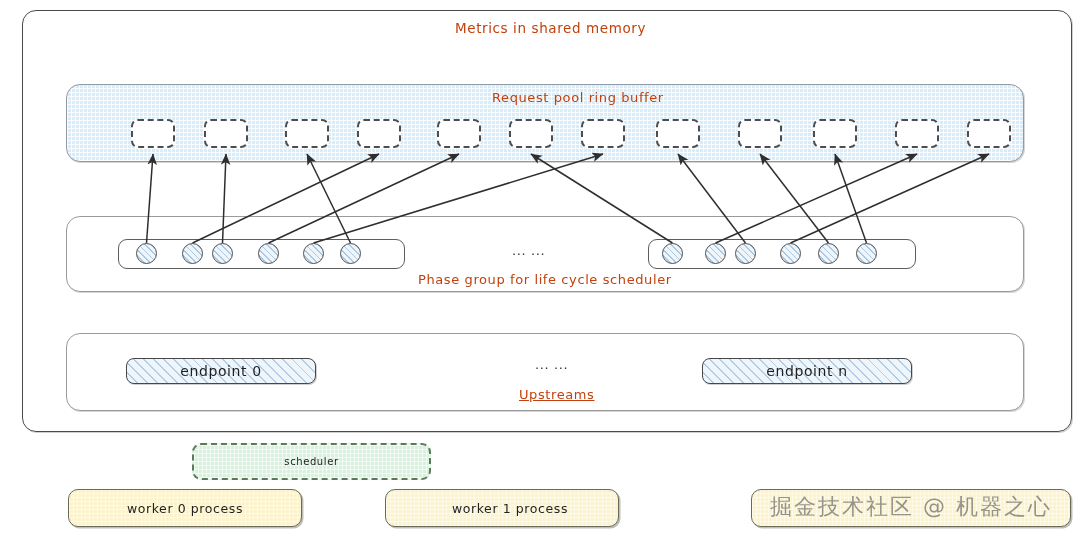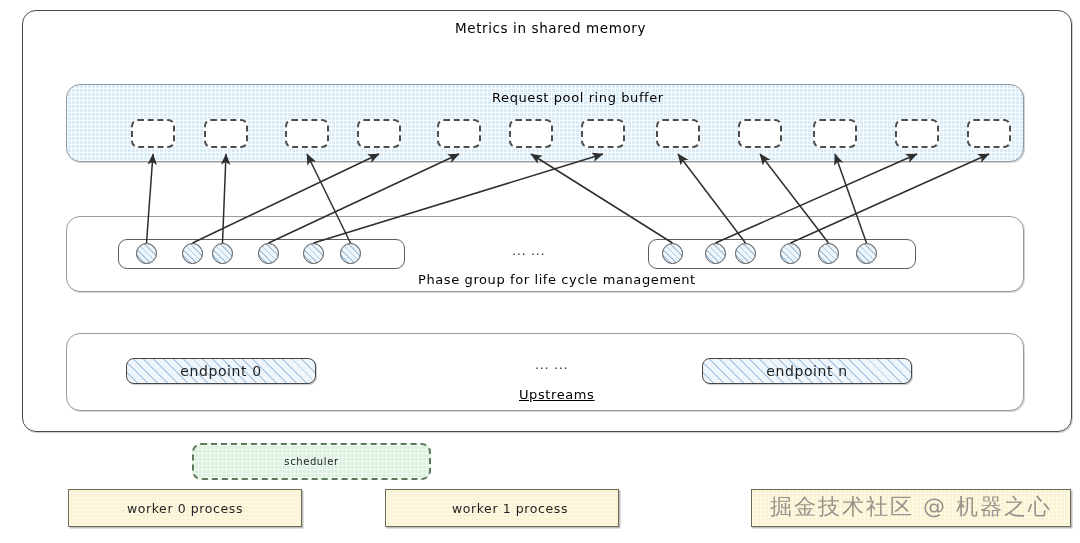--- a/index.html
+++ b/index.html
@@ -16,21 +16,21 @@
     width: 1080px;
     height: 543px;
     background: #ffffff;
     overflow: hidden;
   }
 
   
   .lbl {
     position: absolute;
     font-family: "DejaVu Sans", sans-serif;
-    color: #000000;
+    color: #c2410c;
     letter-spacing: 0.6px;
     white-space: nowrap;
     font-size: 13px;
   }
 
   
   .shm-box {
     position: absolute;
     left: 22px;
     top: 10px;
@@ -185,21 +185,21 @@
     justify-content: center;
     font-size: 10px;
     color: #1f1f1f;
     letter-spacing: 0.6px;
   }
   .worker {
     position: absolute;
     height: 38px;
     top: 489px;
     border: 1.6px solid #6a6a56;
-    border-radius: 0;
+    border-radius: 10px;
     box-sizing: border-box;
     background-color: #fbf2cf;
     background-image:
       repeating-linear-gradient(0deg, rgba(255,255,255,0.55) 0 1.2px, rgba(255,255,255,0) 1.2px 4px),
       repeating-linear-gradient(90deg, rgba(255,255,255,0.55) 0 1.2px, rgba(255,255,255,0) 1.2px 4px);
     display: flex;
     align-items: center;
     justify-content: center;
     font-size: 12.5px;
     color: #1f1f1f;
@@ -253,21 +253,21 @@
       <div class="ring-cell" style="left: 509px;"></div>
       <div class="ring-cell" style="left: 581px;"></div>
       <div class="ring-cell" style="left: 656px;"></div>
       <div class="ring-cell" style="left: 738px;"></div>
       <div class="ring-cell" style="left: 813px;"></div>
       <div class="ring-cell" style="left: 895px;"></div>
       <div class="ring-cell" style="left: 967px;"></div>
     </div>
 
   <div class="phase-box"></div>
-  <div class="lbl phase-title">Phase group for life cycle management</div>
+  <div class="lbl phase-title">Phase group for life cycle scheduler</div>
   <div class="lbl dots-mid" style="left:512px; top:243px;">... ...</div>
   <div id="phase-strips">
       <div class="phase-strip" style="left: 118px; width: 287px;"></div>
       <div class="phase-dot" style="left: 136px;"></div>
       <div class="phase-dot" style="left: 182px;"></div>
       <div class="phase-dot" style="left: 212px;"></div>
       <div class="phase-dot" style="left: 258px;"></div>
       <div class="phase-dot" style="left: 303px;"></div>
       <div class="phase-dot" style="left: 340px;"></div>
       <div class="phase-strip" style="left: 648px; width: 268px;"></div>

